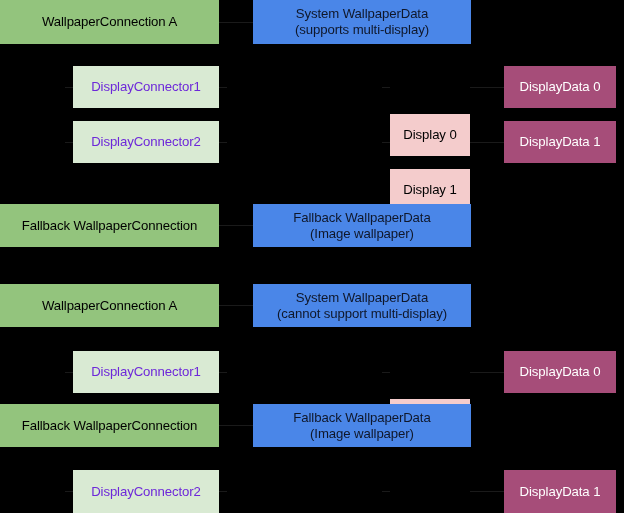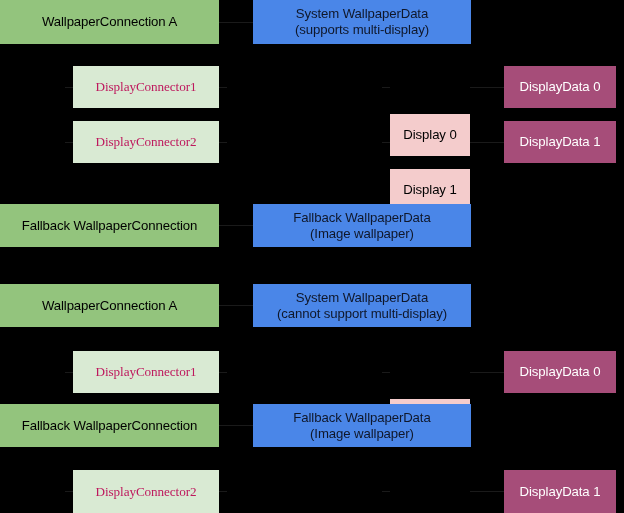--- a/index.html
+++ b/index.html
@@ -27,21 +27,21 @@
     justify-content: center;
     text-align: center;
     line-height: 1.18;
     font-size: 13.2px;
     font-weight: 400;
     letter-spacing: -0.1px;
     padding: 2px 4px;
     white-space: pre-line;
   }
   .n-green       { background: #93c47d; color: #000000; }
-  .n-lightgreen  { background: #d9ead3; color: #be185d; font-family: Liberation Serif, serif; }
+  .n-lightgreen  { background: #d9ead3; color: #6d28d9; }
   .n-blue        { background: #4a86e8; color: #0f172a; }
   .n-pink        { background: #f4cccc; color: #000000; margin-top: 48px; }
   .n-magenta     { background: #a64d79; color: #ffffff; }
 
   .connector {
     position: absolute;
     background: #1a1a1a;
     height: 1px;
   }
 </style>

